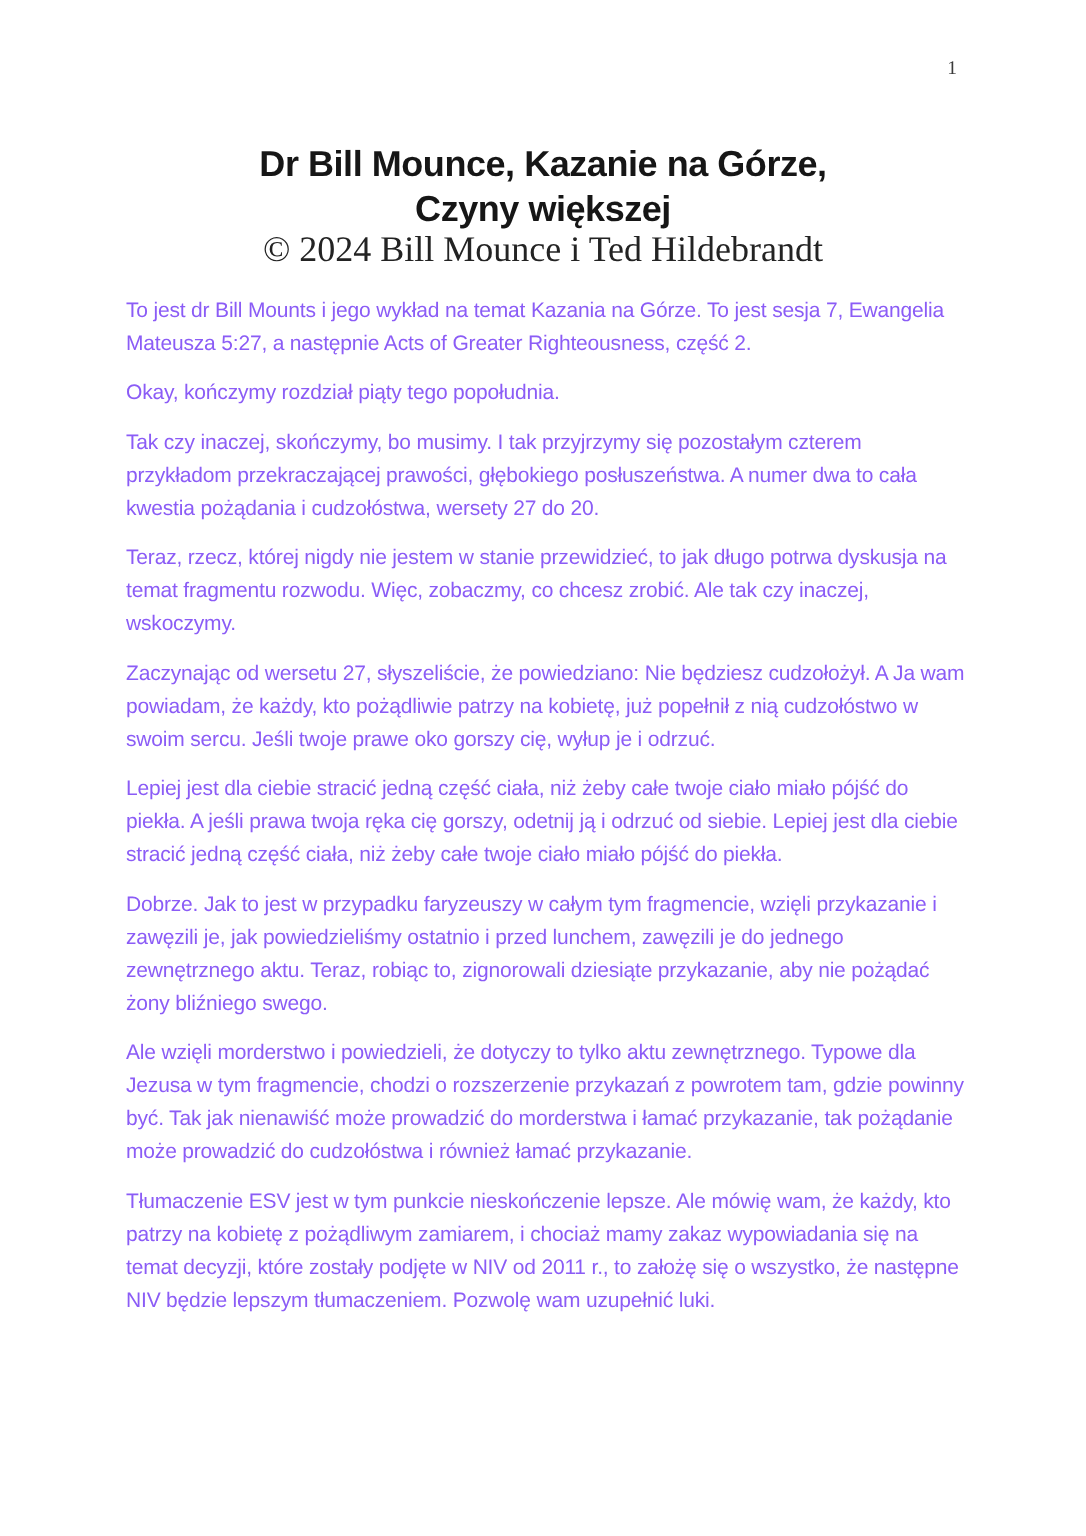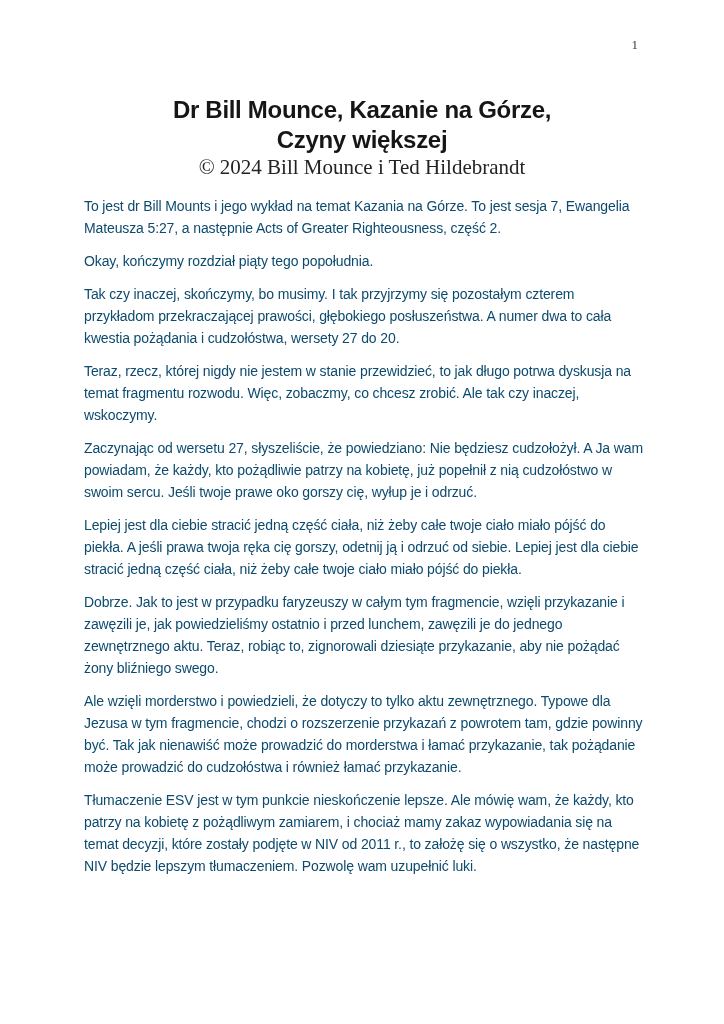--- a/index.html
+++ b/index.html
@@ -30,31 +30,31 @@
     text-align: center;
     font-weight: 700;
     font-size: 24px;
     line-height: 30px;
     letter-spacing: -0.3px;
     color: #161616;
   }
   .copyright {
     text-align: center;
     font-family: "Liberation Serif", serif;
-    font-size: 21px;
+    font-size: 24px;
     line-height: 24px;
     color: #232323;
   }
   .doc-body {
     margin: 16px 0 0 84px;
     width: 562px;
     font-size: 14px;
     line-height: 22px;
     letter-spacing: -0.12px;
-    color: #0c4a6e;
+    color: #8b5cf6;
   }
   .doc-body p {
     margin: 0 0 11px 0;
   }
 </style>
 </head>
 <body>
 
 <div class="page">
 

